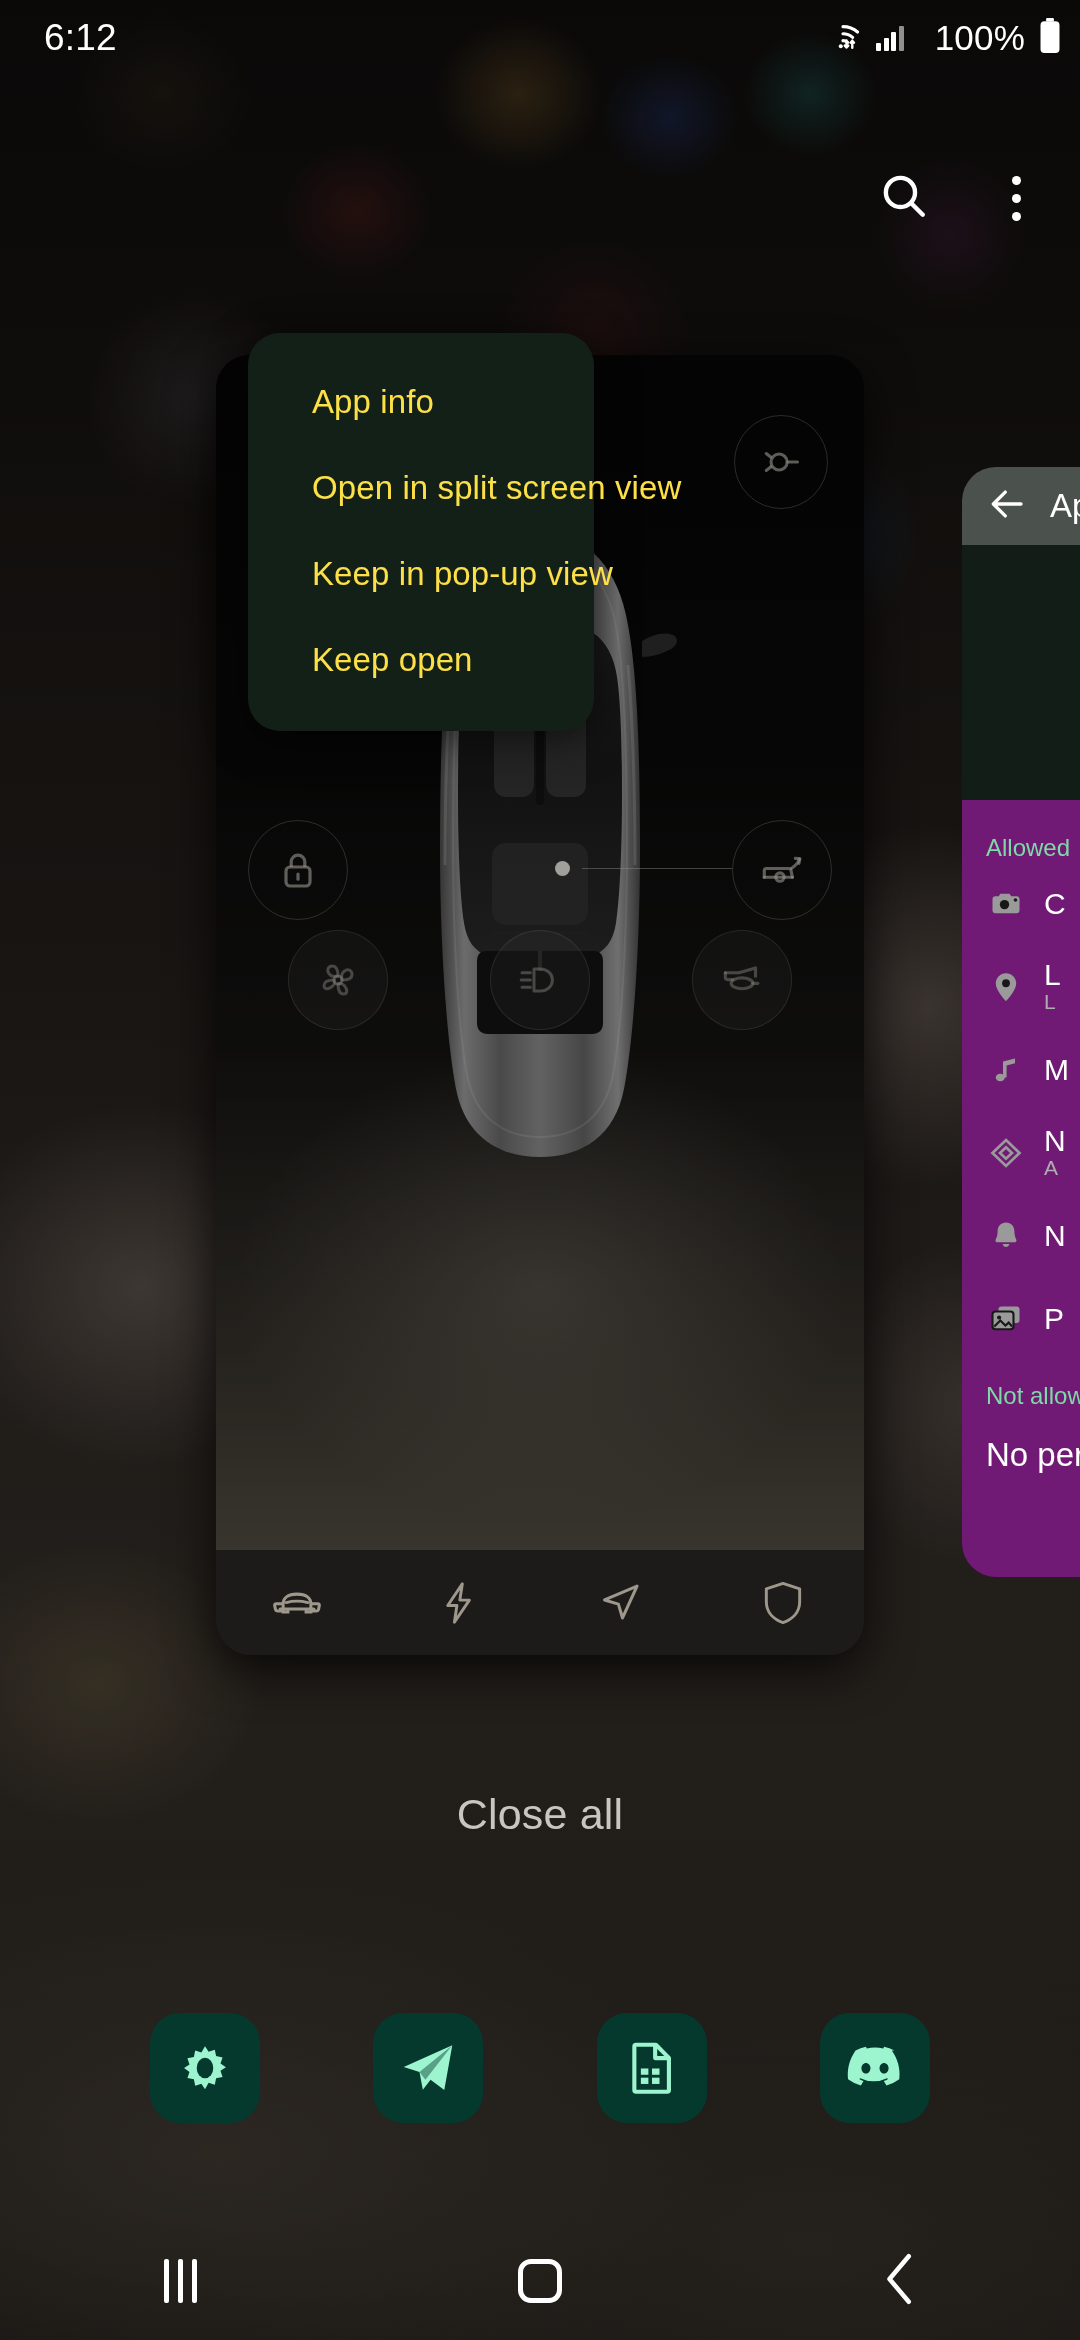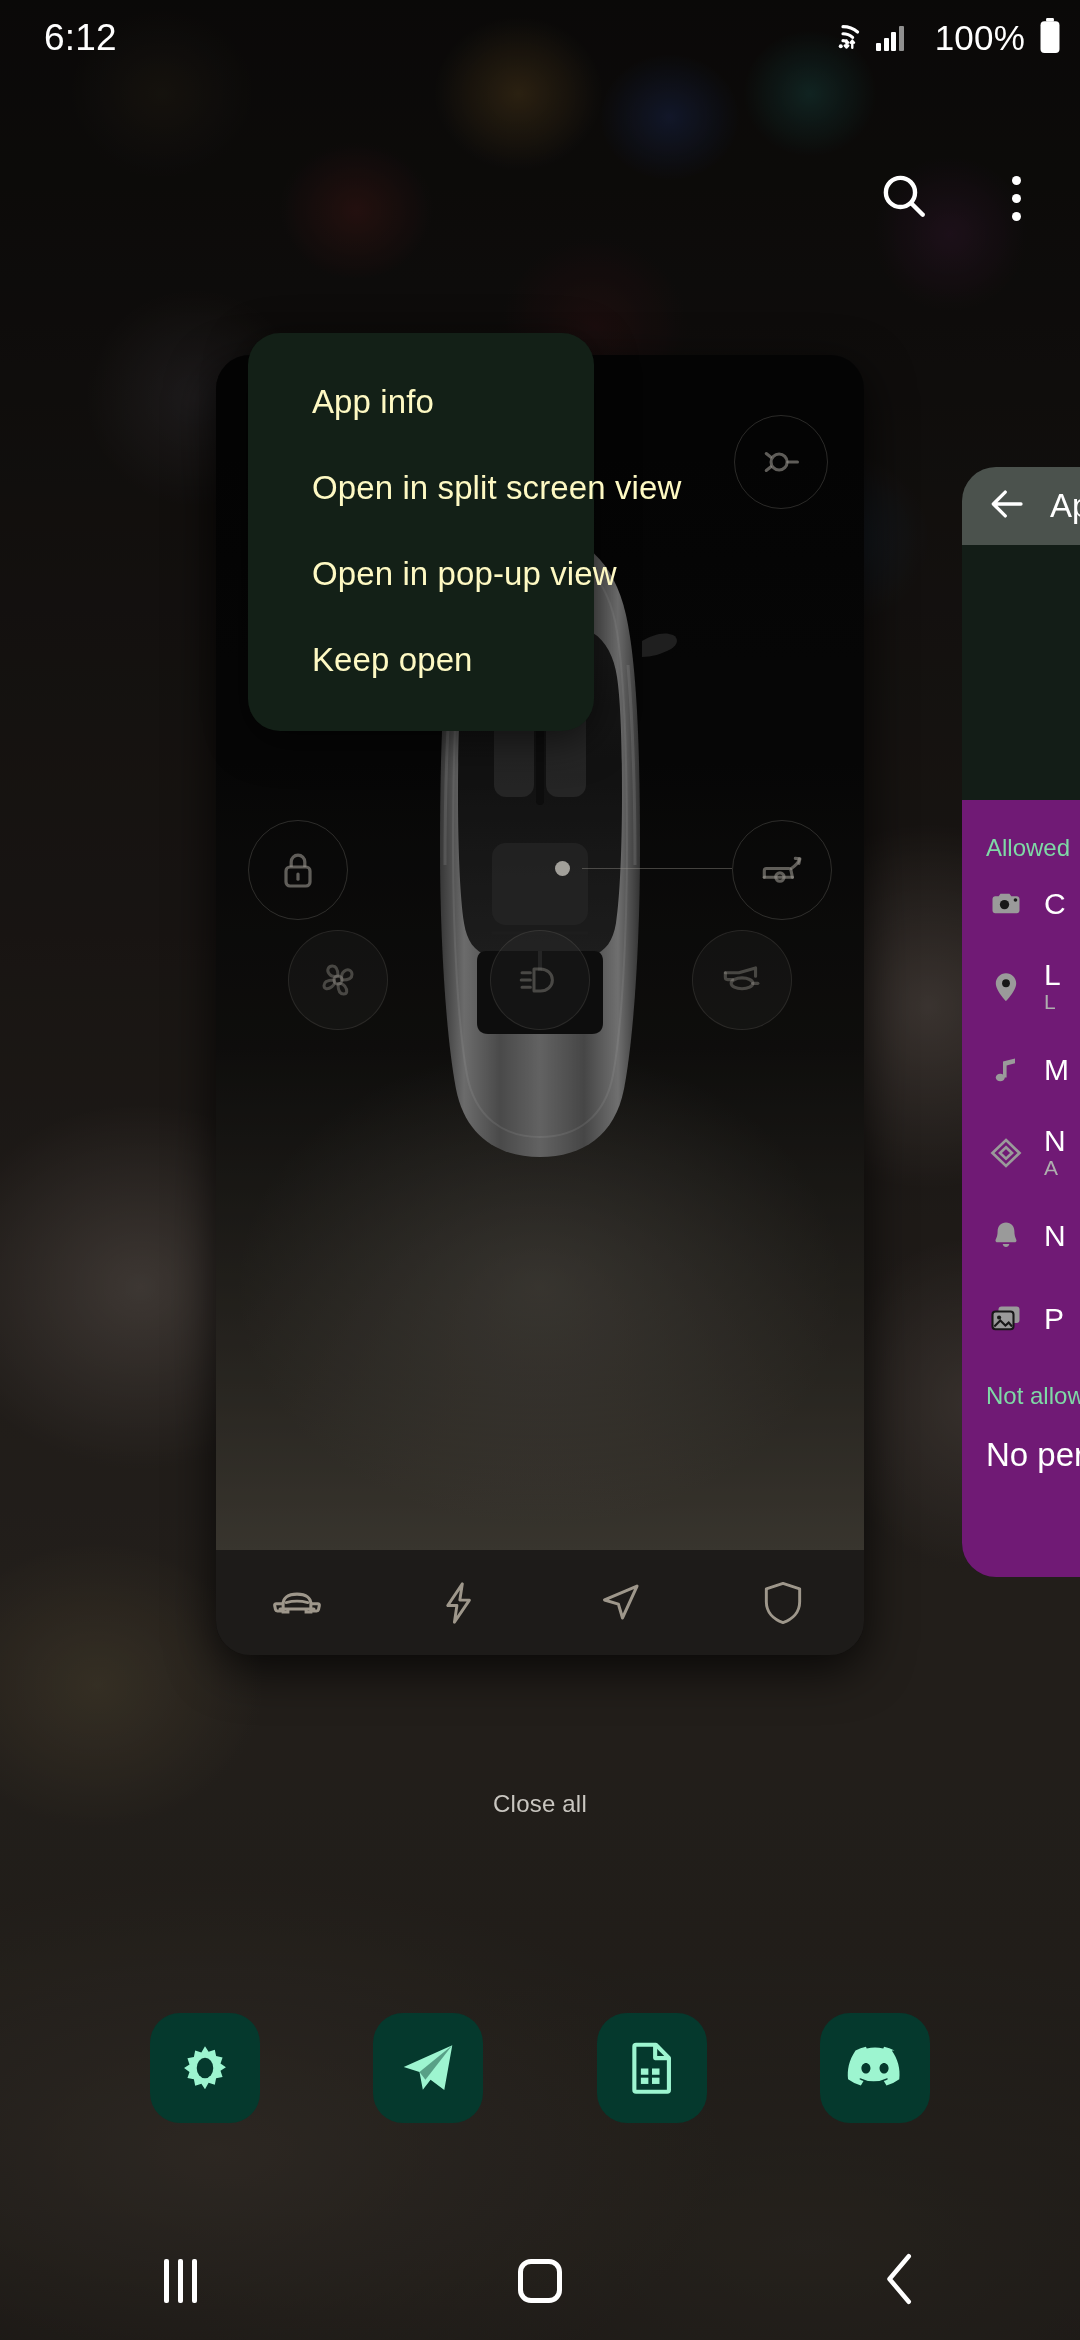--- a/index.html
+++ b/index.html
@@ -128,21 +128,21 @@
     position:absolute; left:248px; top:333px; width:346px;
     background:#132017;
     border-radius:32px;
     padding:26px 0 28px 0;
     z-index:9;
     box-shadow:0 10px 40px rgba(0,0,0,.55);
   }
   .menu-item{
     height:86px; display:flex; align-items:center;
     padding:0 0 0 64px;
-    color:#fef9c3; font-size:33px; letter-spacing:.1px; white-space:nowrap;
+    color:#fde047; font-size:33px; letter-spacing:.1px; white-space:nowrap;
   }
 
   
   #right-card{
     position:absolute; left:962px; top:467px; width:118px; height:1110px;
     border-radius:34px 0 0 34px; overflow:hidden; z-index:3;
     background:#151515;
   }
   #rc-appbar{
     height:78px; background:#4b524d; display:flex; align-items:center;
@@ -159,21 +159,21 @@
     height:83px; padding-left:24px; color:#fff; white-space:nowrap;
   }
   .perm-ic{ width:40px; height:40px; flex:0 0 40px; color:#9a9a9a; display:flex; align-items:center; justify-content:center;}
   .perm-txt{ font-size:30px; line-height:1.05;}
   .perm-sub{ font-size:21px; color:#aeaeae; }
   #rc-noperm{ color:#fff; font-size:33px; padding:26px 0 0 24px; white-space:nowrap;}
 
   
   #close-all{
     position:absolute; left:0; right:0; top:1790px;
-    text-align:center; color:#c9c6c0; font-size:24px; z-index:5;
+    text-align:center; color:#c9c6c0; font-size:43px; z-index:5;
     letter-spacing:.2px;
   }
 
   
   #dock{
     position:absolute; left:0; right:0; top:1985px; height:165px;
     display:flex; align-items:center; justify-content:space-evenly;
     padding:0 36px; z-index:5;
   }
   .dock-icon{
@@ -379,21 +379,21 @@
         <path d="M12 2.6l8 2.6v6.2c0 5-3.4 8.4-8 10-4.6-1.6-8-5-8-10V5.2z" stroke="currentColor" stroke-width="1.4" fill="none" stroke-linejoin="round"></path>
       </svg>
     </div>
   </div>
 </div>
 <div id="card-dim"></div>
 
 <div id="context-menu">
   <div class="menu-item">App info</div>
   <div class="menu-item">Open in split screen view</div>
-  <div class="menu-item">Open in pop-up view</div>
+  <div class="menu-item">Keep in pop-up view</div>
   <div class="menu-item">Keep open</div>
 </div>
 
 <div id="right-card">
   <div id="rc-appbar">
     <span>
       <svg width="42" height="42" viewBox="0 0 24 24">
         <path d="M20 12H4.4M11 5.2L4.2 12l6.8 6.8" stroke="#fff" stroke-width="1.9" fill="none" stroke-linecap="round" stroke-linejoin="round"></path>
       </svg>
     </span>

